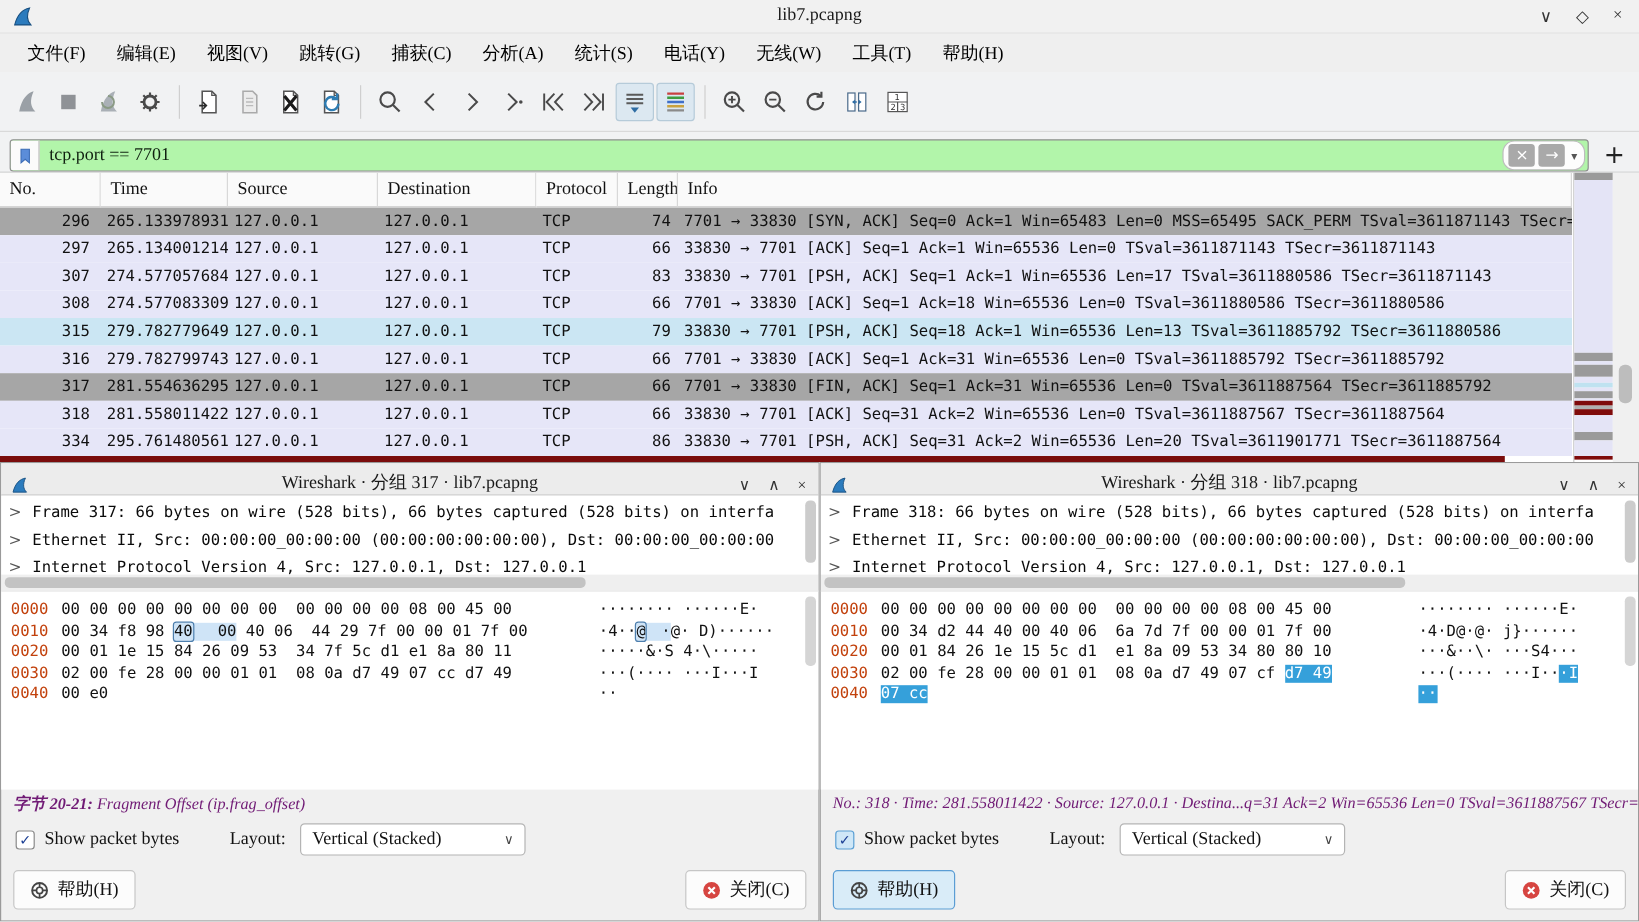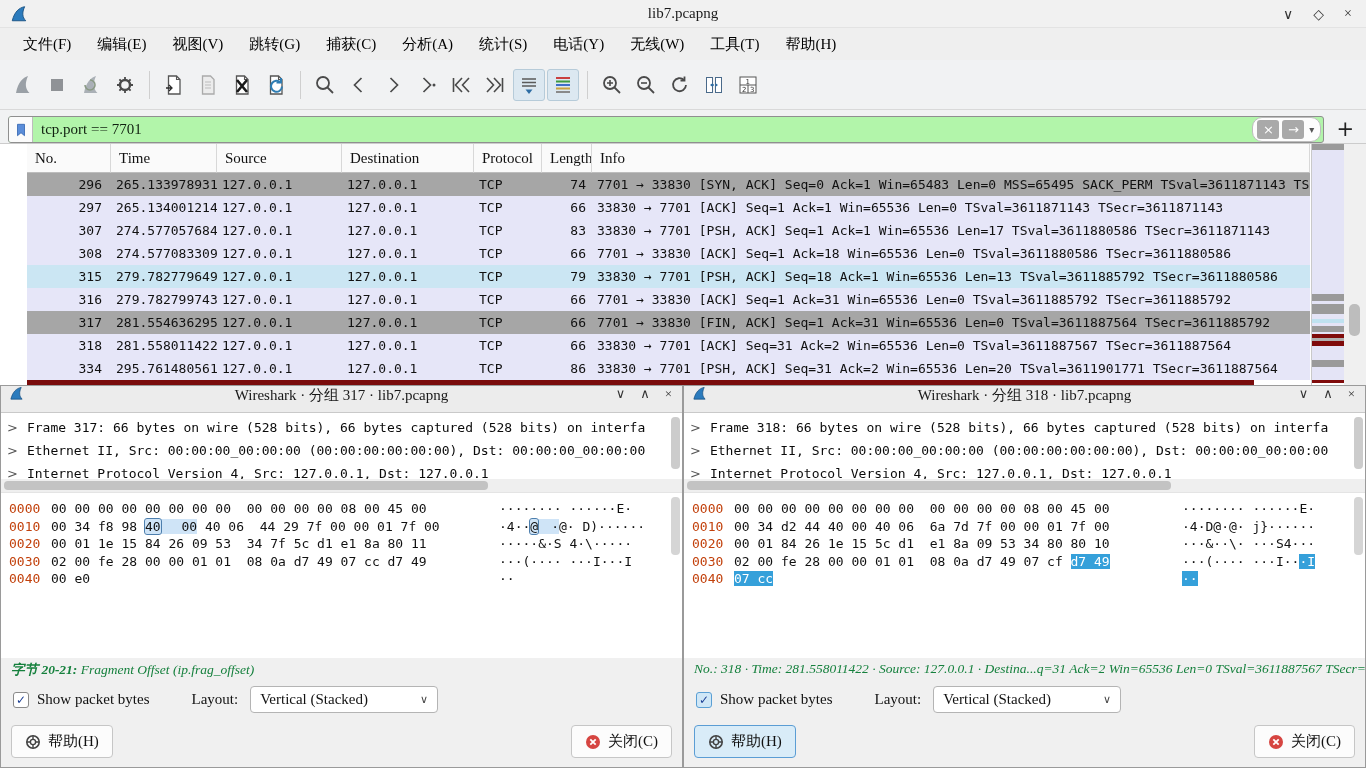--- a/index.html
+++ b/index.html
@@ -25,58 +25,58 @@
   .filterbar { height:34px; display:flex; align-items:flex-end; padding:0 8px; background:#f1f2f3; border-bottom:1px solid #cccccc; }
   .ffield { flex:1; height:27px; background:#b2f5aa; border:1px solid #8f8f8f; border-radius:3px; display:flex; align-items:center; overflow:hidden; }
   .fbookmark { width:24px; height:25px; background:#fbfbfb; border-right:1px solid #bdbdbd; display:flex; align-items:center; justify-content:center; }
   .finput { flex:1; background:transparent; border:none; outline:none; font-family:"Liberation Serif", serif; font-size:15px; color:#102010; padding:0 8px; }
   .fgroup { display:flex; align-items:center; background:#fdfdfd; border:1px solid #bdbdbd; border-radius:10px; height:25px; margin-right:2px; padding:0 4px; gap:3px; }
   .fsq { width:22px; height:19px; background:#a9a9a9; border-radius:3px; color:#fff; font-size:13px; display:flex; align-items:center; justify-content:center; font-family:"DejaVu Sans", sans-serif; }
   .fcaret { font-size:10px; color:#555; padding:0 2px; }
   .fplus { font-size:21px; color:#222; padding:0 4px 2px 12px; font-family:"DejaVu Sans", sans-serif; }
 
   
-  .packetarea { position:relative; height:241px; background:#fff;padding-left:27px; }
+  .packetarea { position:relative; height:241px; background:#fff; }
   .pl-content { margin-right:56px; height:100%; overflow:hidden; }
   .pl-grid { display:grid; grid-template-columns:84px 106px 125px 132px 68px 50px auto; }
   .pl-header .cell { height:29px; line-height:28px; font-size:15px; background:#fafafa; border-right:1px solid #d8d8d8; border-bottom:1px solid #bdbdbd; padding-left:8px; white-space:nowrap; overflow:hidden; }
   .prow { height:23px; line-height:23px; font-family:"DejaVu Sans Mono", monospace; font-size:13px; white-space:nowrap; }
   .prow .cell { overflow:hidden; padding-left:5px; }
   .prow .c-no { text-align:right; padding-right:9px; }
   .prow .c-len { text-align:right; padding-right:6px; }
   .prow.lav { background:#e6e6f8; }
   .prow.blue { background:#cbe6f3; }
   .prow.gray { background:#a6a6a6; }
   .redrow { height:5px; background:#7a0c0c; margin-right:56px; }
   .minimap { position:absolute; top:0; right:22px; bottom:0; width:33px; border-left:1px solid #c9c9c9; display:flex; flex-direction:column; }
   .vscroll { position:absolute; top:0; right:0; bottom:0; width:22px; background:#f0f0f0; }
   .vthumb { position:absolute; left:5px; width:11px; height:32px; top:160px; background:#bdbdbd; border-radius:5px; }
 
   
   .popup { position:absolute; top:385px; width:683px; height:383px; background:#f0f0f0; border:1px solid #9a9a9a; }
   .popup.left { left:0; } .popup.right { left:683px; }
-  .ptitle { position:relative; height:27px; background:#ececec; border-bottom:1px solid #c9c9c9; display:flex; align-items:flex-start; }
+  .ptitle { position:relative; height:27px; background:#ececec; border-bottom:1px solid #c9c9c9; display:flex; align-items:flex-end; }
   .ptitle .appicon { margin-left:8px; display:inline-flex; }
   .ptext { position:absolute; left:0; right:0; text-align:center; font-size:15px; color:#181818; }
   .pctrl { position:absolute; right:10px; display:flex; gap:15px; font-size:13px; color:#333; }
   .tree { position:relative; height:66px; background:#fff; overflow:hidden; padding:3px 14px 0 6px; }
   .tline { height:23px; line-height:23px; font-family:"DejaVu Sans Mono", monospace; font-size:13px; white-space:nowrap; overflow:hidden; color:#0a0a0a; }
   .tline .chev { color:#555; margin-right:9px; font-family:"DejaVu Sans", sans-serif; }
   .tree .vsthumb { position:absolute; right:2px; top:4px; width:9px; height:52px; background:#cccccc; border-radius:4px; }
   .hscroll { height:13px; background:#efefef; position:relative; }
   .hthumb { position:absolute; left:3px; top:2px; height:9px; width:71%; background:#c3c3c3; border-radius:4px; }
   .hex { position:relative; height:166px; background:#fff; border-top:1px solid #e4e4e4; padding:7px 0 0 8px; overflow:hidden; }
   .hline { display:flex; height:17.5px; line-height:17px; font-family:"DejaVu Sans Mono", monospace; font-size:13px; white-space:pre; }
   .hoff { width:42px; color:#c2410c; }
   .hhex { width:448px; }
   .sel-f { background:#cfe4f7;padding-left:13px; }
   .sel-fa { background:#cfe4f7; outline:1px solid #4d7fae; border-radius:2px; }
   .sel-b { background:#35a0da; color:#fff; }
   .hex .vsthumb { position:absolute; right:2px; top:4px; width:9px; height:58px; background:#d5d5d5; border-radius:4px; }
-  .pstatus { height:23px; padding:3px 10px 0 10px; font-size:13.5px; font-style:italic; color:#15803d; white-space:nowrap; overflow:hidden; }
+  .pstatus { height:23px; padding:3px 10px 0 10px; font-size:13.5px; font-style:italic; color:#701a75; white-space:nowrap; overflow:hidden; }
   .pstatus b { font-style:italic; }
   .pcontrols { height:37px; display:flex; align-items:center; padding:0 12px; }
   .cb { display:inline-flex; align-items:center; }
   .cbbox { width:16px; height:16px; background:#fff; border:1px solid #8a8a8a; border-radius:3px; font-size:12px; line-height:14px; text-align:center; color:#1c3f94; font-family:"DejaVu Sans", sans-serif; }
   .cb.focus .cbbox { background:#cfe7f7; border-color:#5a9fd4; }
   .cblabel { font-size:15px; margin-left:8px; }
   .laylabel { font-size:15px; margin-left:42px; }
   .select { margin-left:12px; width:188px; height:27px; background:#fff; border:1px solid #b4b4b4; border-radius:4px; display:flex; align-items:center; padding:0 9px; font-size:15px; }
   .select .caret { margin-left:auto; font-size:11px; color:#444; }
   .pbuttons { position:relative; height:46px; }

